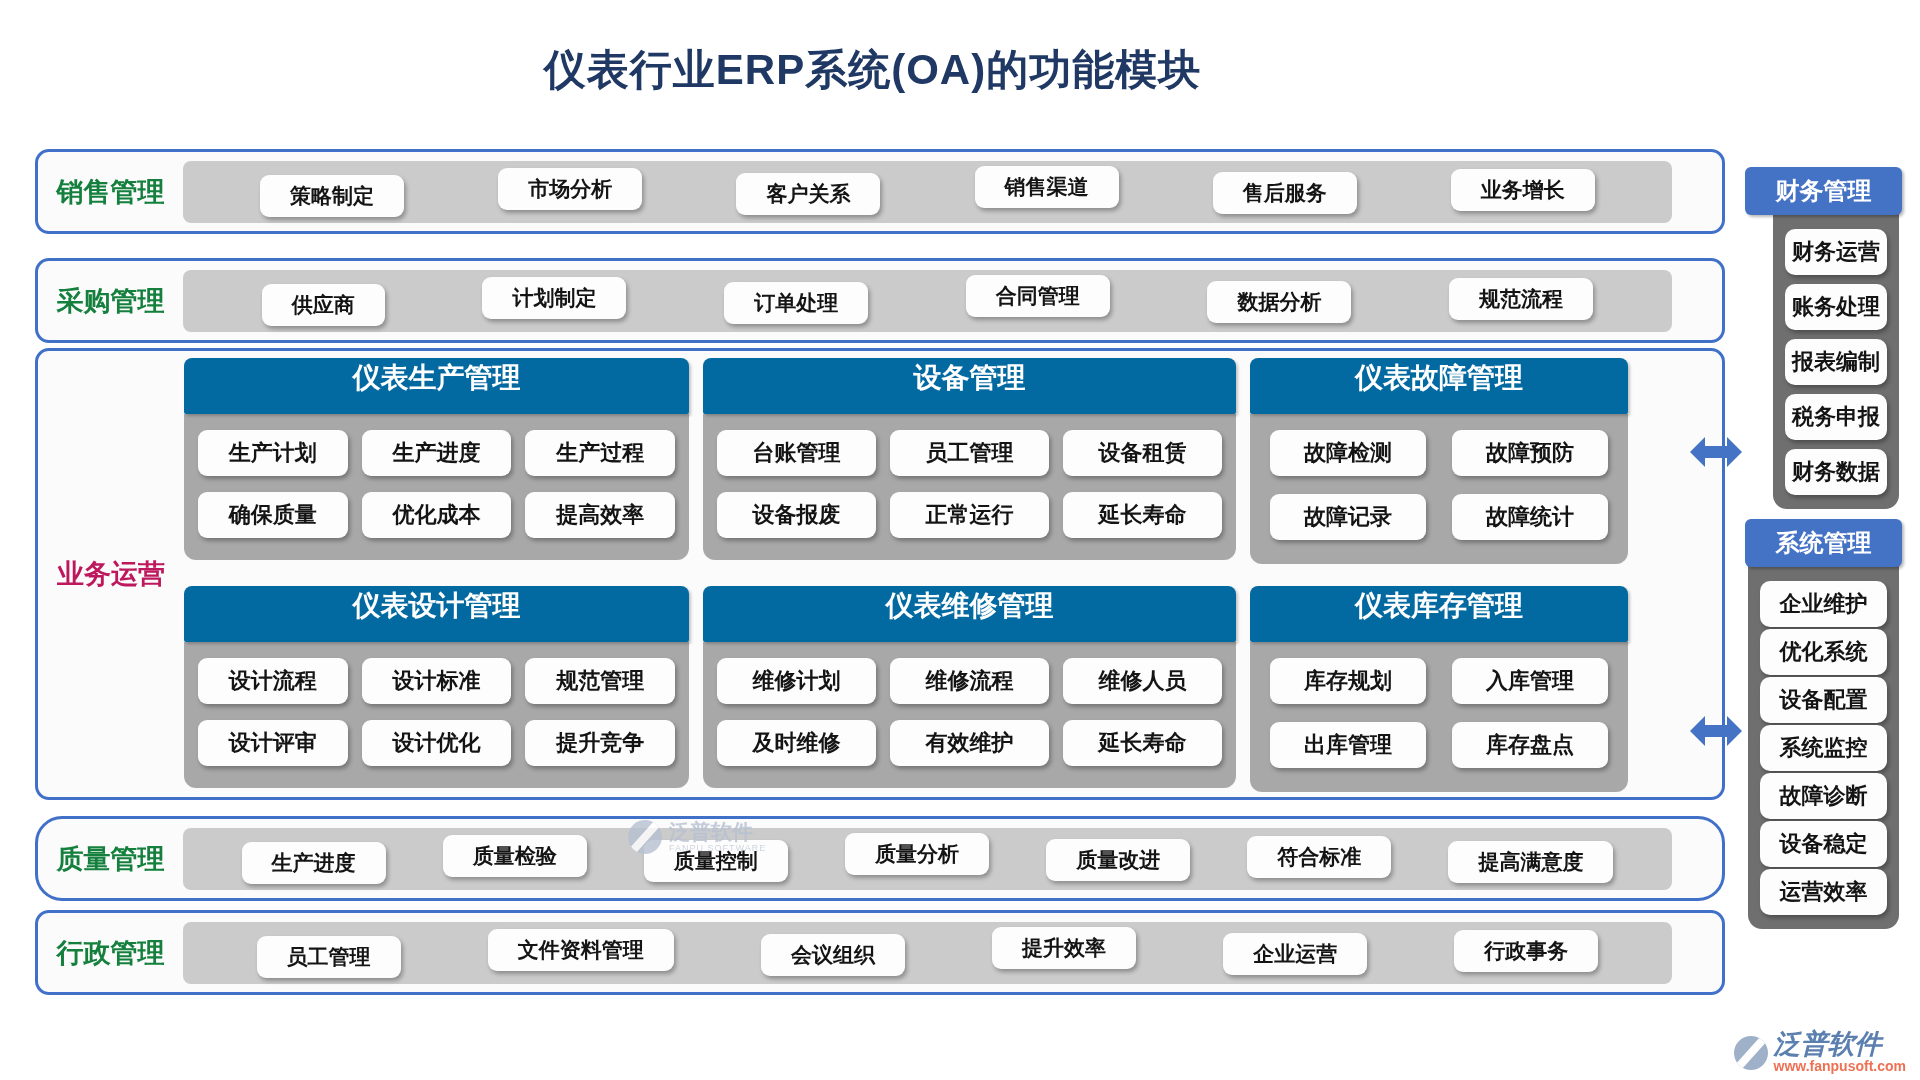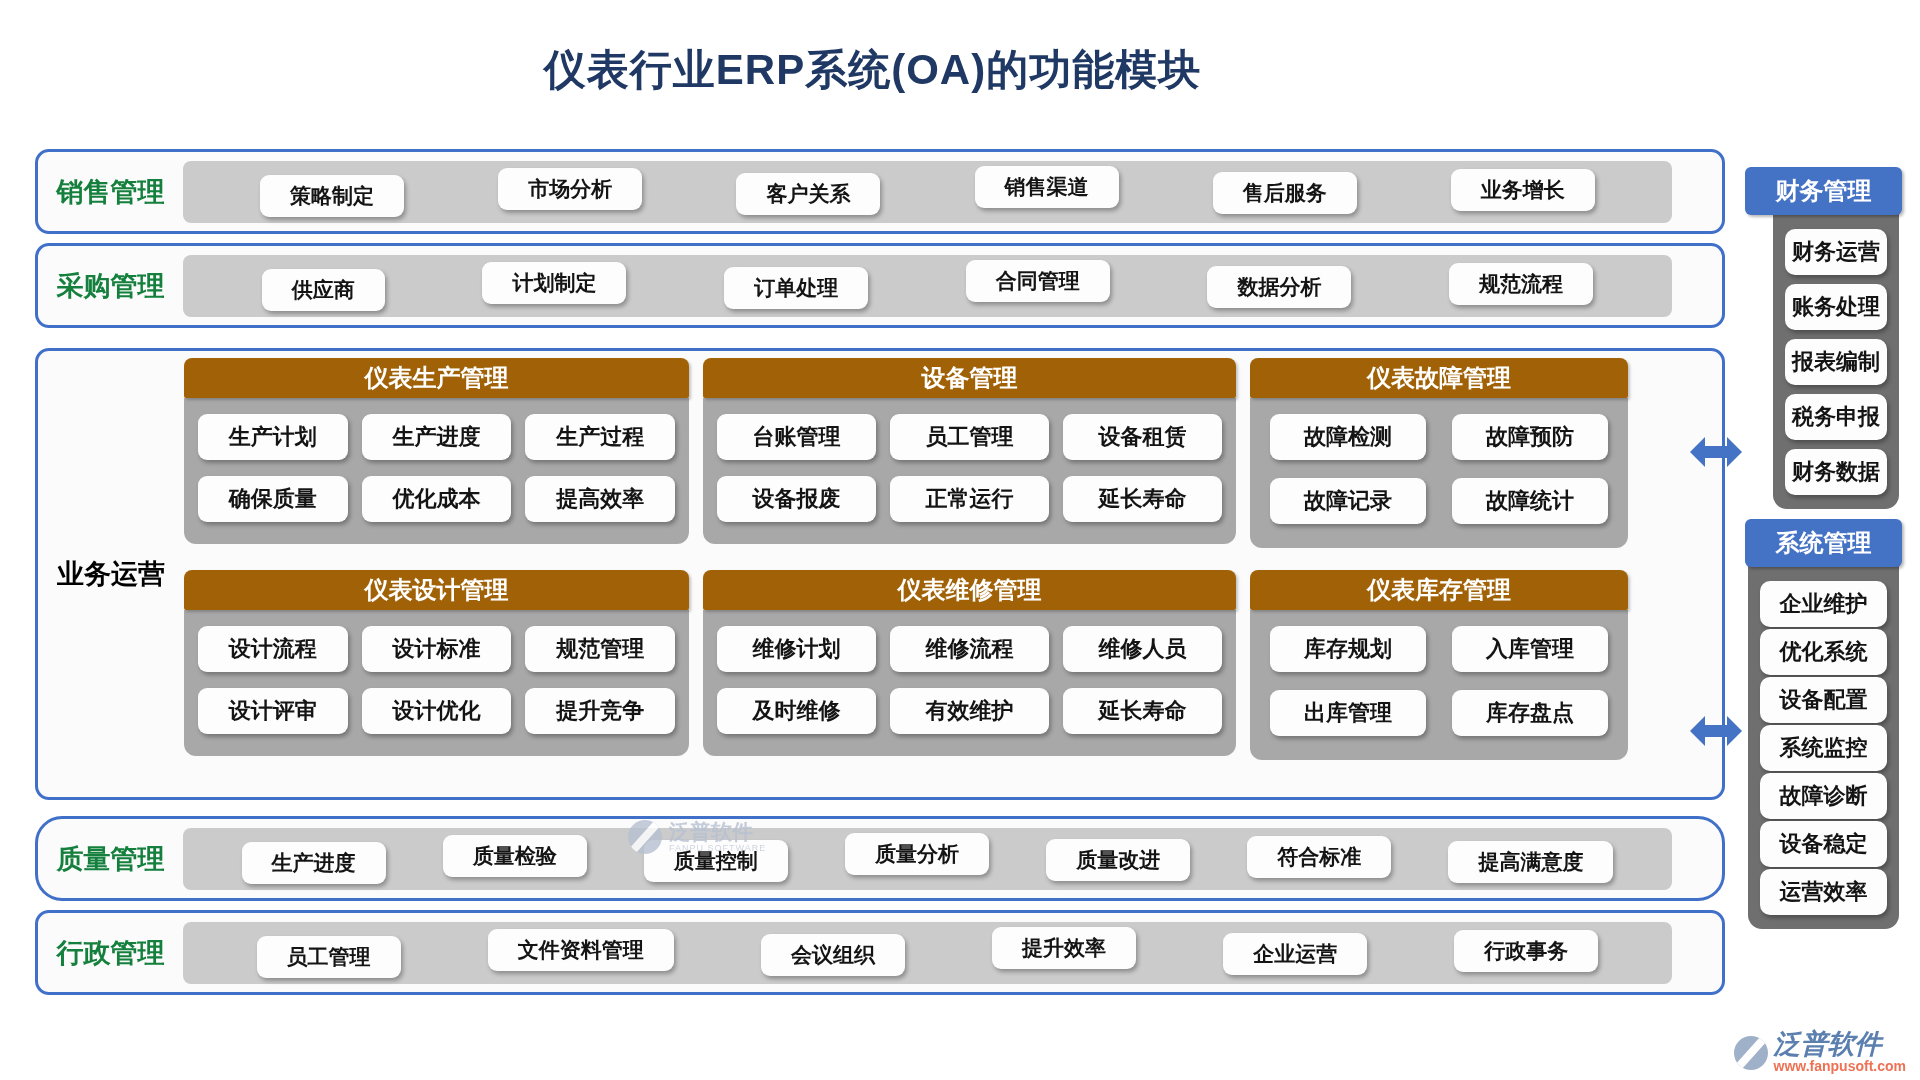--- a/index.html
+++ b/index.html
@@ -16,21 +16,21 @@
     letter-spacing:1px;
   }
 
   
   .srow {
     position:absolute; left:35px; width:1690px; height:85px;
     border:3px solid #4170c9; border-radius:14px; background:#fbfbfb;
     display:flex; align-items:center;
   }
   .row-sales   { top:149px; }
-  .row-proc    { top:243px; }
+  .row-proc    { top:258px; }
   .row-quality { top:816px;border-radius:27px; }
   .row-admin   { top:910px; }
 
   .row-label {
     flex:none; width:145px; text-align:center;
     font-size:27px; font-weight:bold; color:#15803d; white-space:nowrap;
   }
   .row-strip {
     flex:1 1 auto; height:62px; margin-right:50px; border-radius:8px;
     background:#cbcbcb; display:flex; align-items:center;
@@ -51,31 +51,31 @@
   .row-strip .btn:nth-child(7){ transform:translateY(3px); }
 
   
   .bigbox {
     position:absolute; left:35px; top:348px; width:1690px; height:452px;
     border:3px solid #4170c9; border-radius:14px; background:#fbfbfb;
     display:flex;
   }
   .big-label {
     flex:none; width:146px; align-self:center; text-align:center;
-    font-size:27px; font-weight:bold; color:#000000;
+    font-size:27px; font-weight:bold; color:#be185d;
   }
   .big-grid {
     margin-top:7px; display:grid;
     grid-template-columns:505px 533px 378px;
     gap:22px 14px; align-content:start;
   }
   .mod { display:flex; flex-direction:column; }
   .mod-head {
-    background:#a16207; color:#ffffff; font-size:24px; font-weight:bold;
-    text-align:center; height:40px; line-height:40px;
+    background:#0369a1; color:#ffffff; font-size:28px; font-weight:bold;
+    text-align:center; height:56px; line-height:40px;
     border-radius:8px 8px 2px 2px; box-shadow:2px 2px 3px rgba(0,0,0,.22);
     position:relative; z-index:1;
   }
   .mod-body {
     background:#a8a8a8; border-radius:0 0 12px 12px;
     padding:16px 14px 22px; display:grid; gap:16px 14px;
   }
   .cols3 { grid-template-columns:repeat(3,1fr); }
   .cols2 { grid-template-columns:repeat(2,1fr); padding:16px 20px 24px; gap:18px 26px; }
   .mod-body .btn { padding:8px 6px; font-size:22px; }

